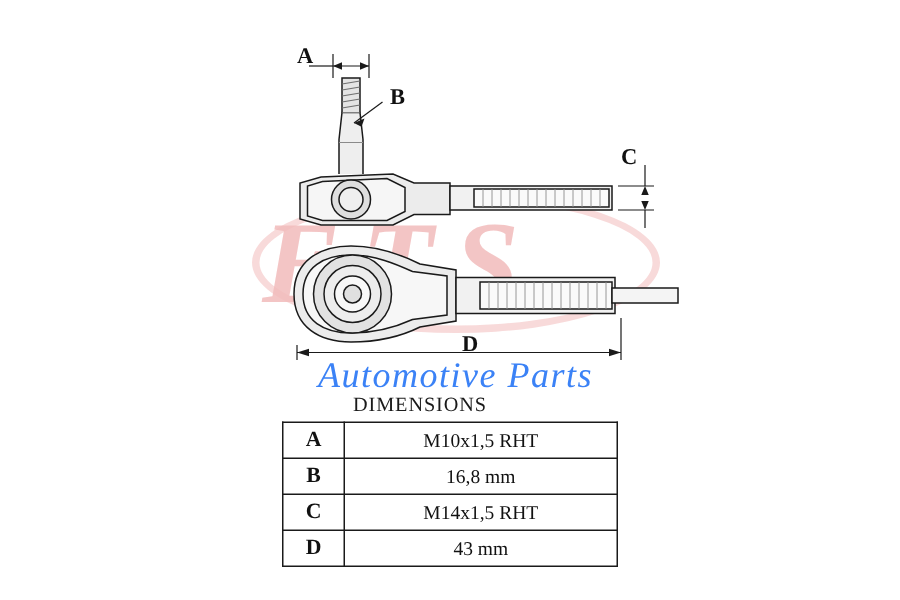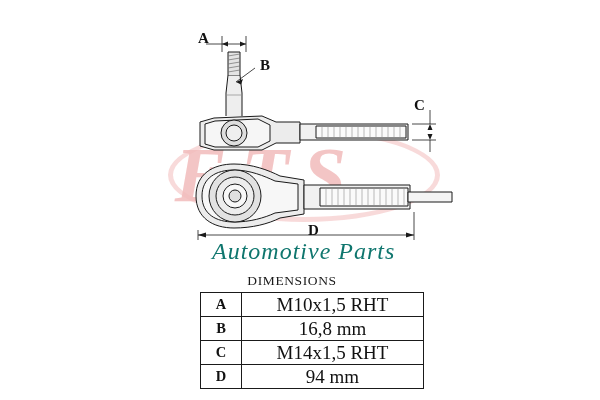--- a/index.html
+++ b/index.html
@@ -41,58 +41,57 @@
     color: #f2bcbc;
     letter-spacing: 14px;
     opacity: 0.85;
   }
   .wm-sub {
     left: 212px;
     top: 238px;
     font-family: "Liberation Serif", serif;
     font-size: 24px;
     font-style: italic;
-    color: #0f766e;
+    color: #3b82f6;
     letter-spacing: 1px;
   }
   .wm-ring {
     left: 168px;
     top: 128px;
     width: 262px;
     height: 84px;
     border: 5px solid #f2bcbc;
     border-radius: 50%;
     opacity: 0.55;
   }
   
   #dimtable {
     position: absolute;
-    left: 200px;
+    left: 188px;
     top: 262px;
     width: 184px;
-    margin-top: 11px;
   }
   #dimtitle {
     text-align: center;
     font-family: "Liberation Serif", serif;
     font-size: 13.5px;
     letter-spacing: 0.6px;
     color: #1a1a1a;
     margin-bottom: 3px;
   }
   table.dims {
     border-collapse: collapse;
     width: 224px;
     background: transparent;
   }
   table.dims td {
     border: 1px solid #1a1a1a;
     height: 23px;
     font-family: "Liberation Serif", serif;
-    font-size: 19px;
+    font-size: 13px;
     color: #111111;
     padding: 0;
   }
   table.dims td.key {
     width: 40px;
     text-align: center;
     font-weight: bold;
     font-size: 14.5px;
   }
   table.dims td.val {
@@ -235,19 +234,19 @@
         <tr>
           <td class="key">B</td>
           <td class="val">16,8 mm</td>
         </tr>
         <tr>
           <td class="key">C</td>
           <td class="val">M14x1,5 RHT</td>
         </tr>
         <tr>
           <td class="key">D</td>
-          <td class="val">94 mm</td>
+          <td class="val">43 mm</td>
         </tr>
       </tbody>
     </table>
   </div>
 
 </div>
 
 </body></html>

